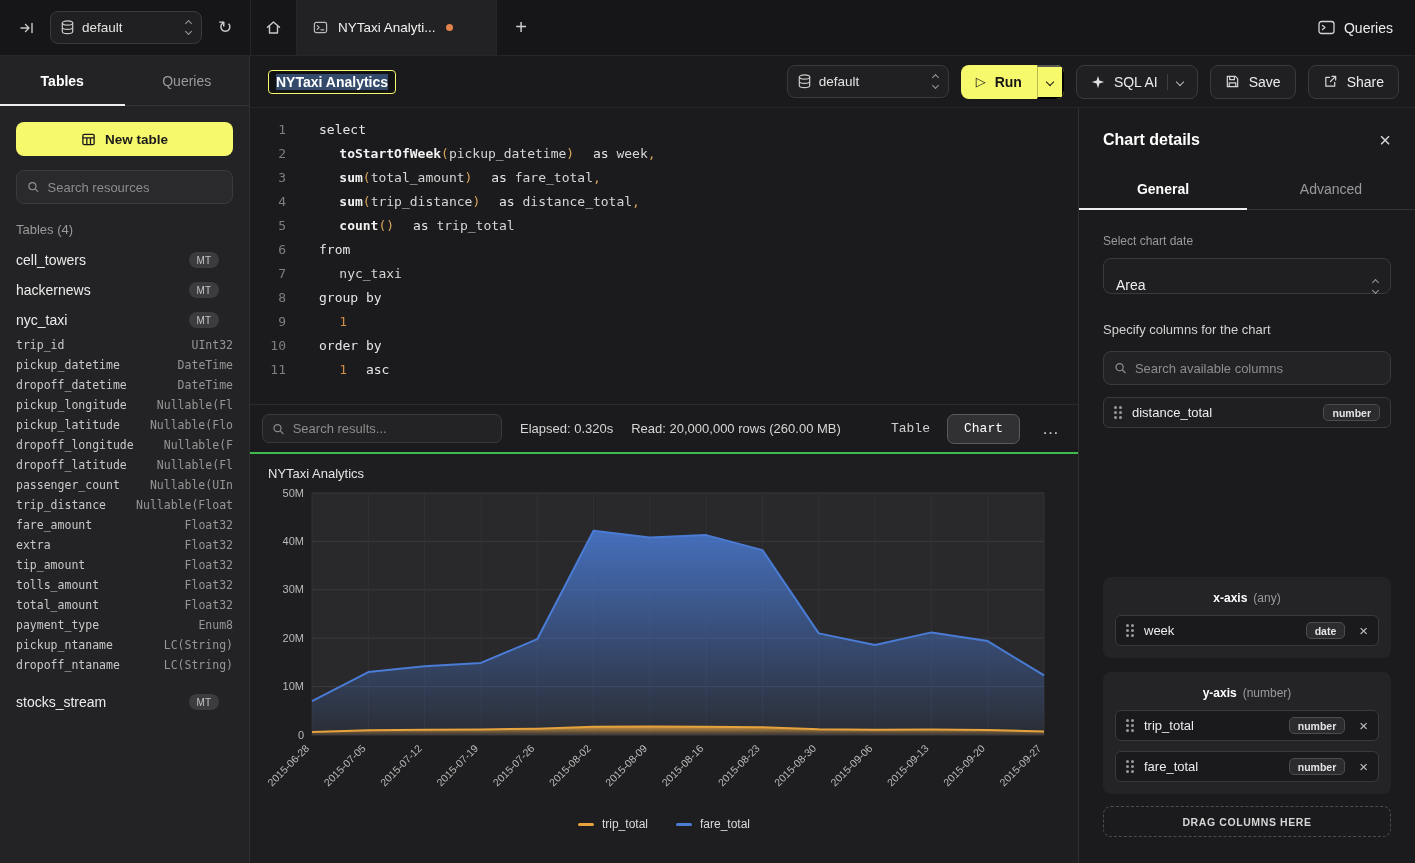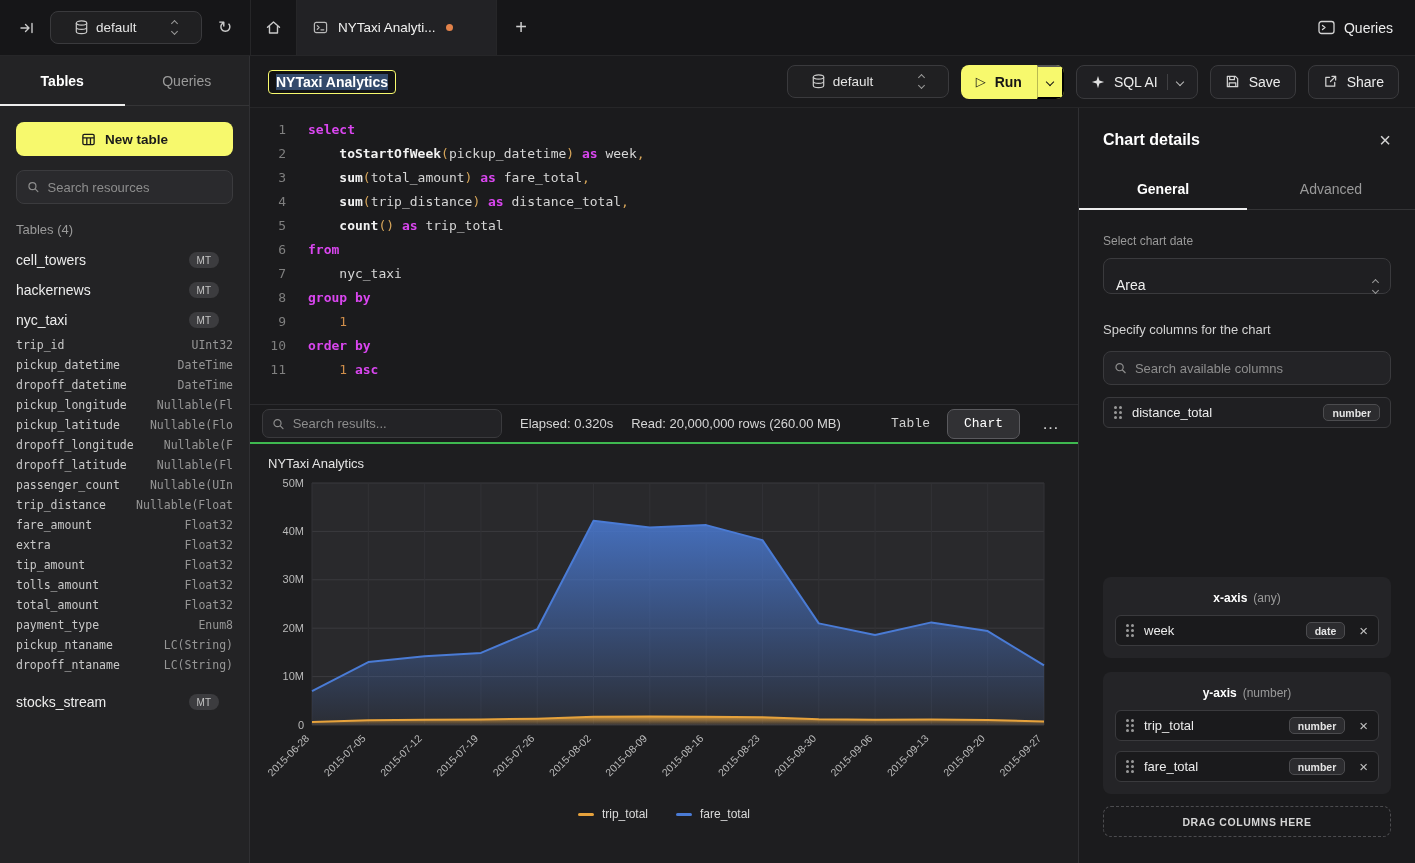--- a/index.html
+++ b/index.html
@@ -14,21 +14,21 @@
   }
   *{margin:0;padding:0;box-sizing:border-box;}
   html,body{background:#0e0e0e;}
   body{font-family:"Liberation Sans",sans-serif;color:var(--text);}
   .app{width:1415px;height:863px;background:#161618;overflow:hidden;display:flex;flex-direction:column;}
 
   
   .topbar{height:56px;flex:none;display:flex;align-items:stretch;background:#161618;border-bottom:1px solid #262628;}
   .tb-left{width:250px;flex:none;display:flex;align-items:center;gap:10px;padding:0 12px 0 14px;}
   .icon-btn{background:none;border:none;color:#c9c9c9;cursor:pointer;display:flex;align-items:center;justify-content:center;width:26px;height:26px;font-size:16px;}
-  .db-pill{display:flex;align-items:center;gap:8px;background:#202022;border:1px solid #3a3a3d;border-radius:8px;height:33px;padding:0 24px;flex:1;min-width:0;font-size:13.5px;color:#e4e4e4;cursor:pointer;}
+  .db-pill{display:flex;align-items:center;gap:8px;background:#202022;border:1px solid #3a3a3d;border-radius:8px;height:33px;padding:0 10px;flex:1;min-width:0;font-size:13.5px;color:#e4e4e4;cursor:pointer;}
   .db-pill .grow{flex:1;text-align:left;}
   .sorter{display:flex;flex-direction:column;gap:3px;align-items:center;color:#9a9a9a;}
   .chev{display:inline-block;width:6px;height:6px;border-right:1.5px solid currentColor;border-bottom:1.5px solid currentColor;transform:rotate(45deg);}
   .chev.up{transform:rotate(-135deg);}
   .sorter .chev{width:5px;height:5px;}
   .refresh-glyph{font-size:17px;color:#c9c9c9;}
 
   .tabstrip{display:flex;align-items:stretch;border-left:1px solid #262628;}
   .tab-home{width:46px;display:flex;align-items:center;justify-content:center;border-right:1px solid #262628;background:none;border-top:none;border-bottom:none;border-left:none;cursor:pointer;}
   .tab-active{display:flex;align-items:center;gap:10px;padding:0 16px;background:#222225;border-right:1px solid #262628;min-width:200px;cursor:pointer;}
@@ -73,27 +73,27 @@
   .run-chev{border-left:1px solid rgba(0,0,0,0.25);padding:0 9px;display:flex;align-items:center;color:#161616;}
   .vdiv{width:1px;height:16px;background:#3f3f42;}
 
   .content{flex:1;display:flex;min-height:0;}
   .editor-col{flex:1;display:flex;flex-direction:column;min-width:0;background:var(--panel);}
 
   .editor{height:296px;flex:none;padding:10px 0 0;font-family:"DejaVu Sans Mono",monospace;font-size:13px;line-height:24px;overflow:hidden;background:var(--panel);cursor:text;}
   .ed-line{display:flex;}
   .ed-num{width:36px;flex:none;text-align:right;color:#7f7f7f;}
   .ed-code{white-space:pre;margin-left:22px;color:#d6d6d6;}
-  .s-k{color:#d946ef;font-weight:bold;}
+  .s-k{color:#e5e5e5;font-weight:normal;margin-left:11px;}
   .s-f{color:#f2f2f2;font-weight:bold;}
   .s-p{color:#d7a65a;}
   .s-n{color:#cf8e4a;}
   .s-t{color:#d6d6d6;}
 
-  .results-bar{height:38px;flex:none;display:flex;align-items:center;gap:18px;padding:0 14px 0 12px;border-top:1px solid #2b2b2e;background:var(--panel);justify-content:center;}
+  .results-bar{height:48px;flex:none;display:flex;align-items:center;gap:18px;padding:0 14px 0 12px;border-top:1px solid #2b2b2e;background:var(--panel);justify-content:center;}
   .results-search{width:240px;height:29px;background:#232326;border:1px solid #3a3a3d;border-radius:7px;display:flex;align-items:center;gap:8px;padding:0 9px;}
   .results-search input{background:none;border:none;outline:none;color:#dddddd;font-size:13px;width:100%;font-family:inherit;}
   .results-search input::placeholder{color:#8d8d8d;}
   .stat{font-size:13px;color:#d6d6d6;white-space:nowrap;}
   .view-toggle{margin-left:auto;display:flex;height:30px;align-items:stretch;border-radius:8px;}
   .view-seg{padding:0 16px;display:flex;align-items:center;font-size:13px;color:#d0d0d0;background:transparent;border:1px solid transparent;cursor:pointer;font-family:Liberation Mono, monospace;}
   .view-seg.active{background:#313134;color:#ffffff;border:1px solid #5a5a5e;border-radius:7px;}
   .more-btn{background:none;border:none;color:#cfcfcf;font-size:17px;cursor:pointer;padding:0 4px;letter-spacing:1px;}
 
   .green-divider{height:2px;flex:none;background:var(--green);}

